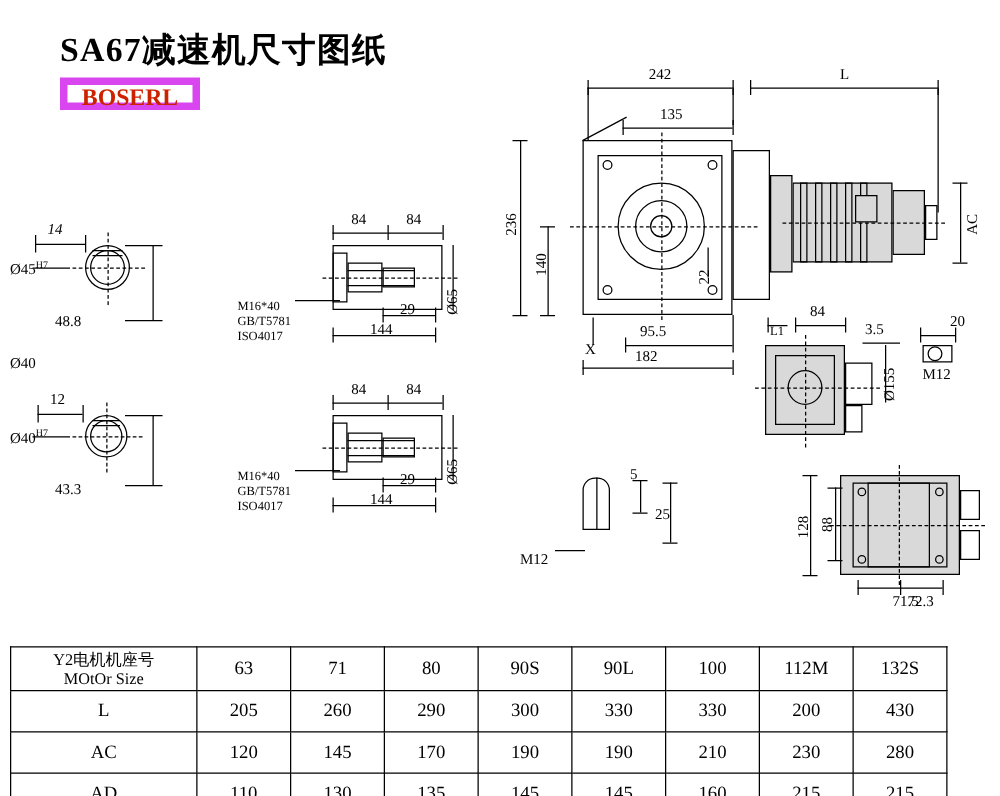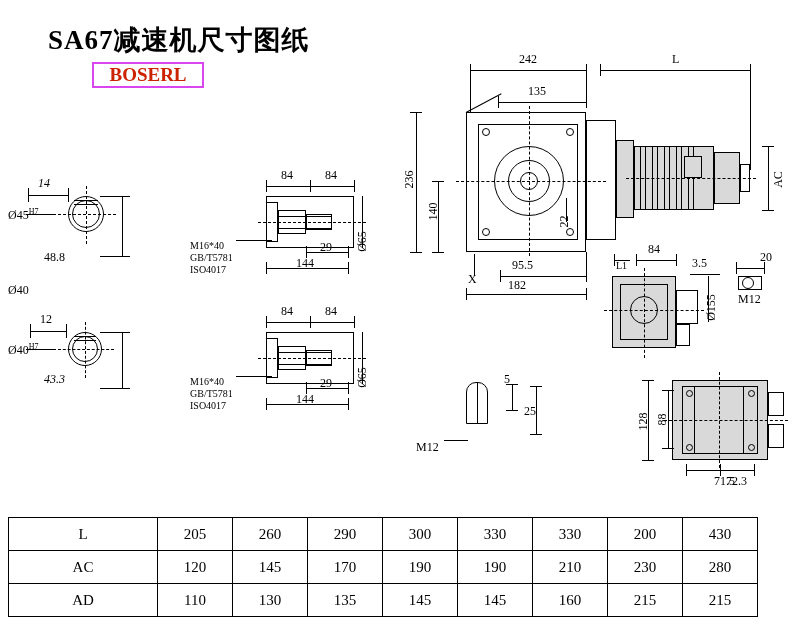--- a/index.html
+++ b/index.html
@@ -1,22 +1,22 @@
 <!DOCTYPE html>
 <html><head>
 <meta charset="utf-8">
 <style>
   html,body{margin:0;padding:0;background:#ffffff;}
   body{width:800px;height:637px;position:relative;overflow:hidden;
        font-family:"Liberation Serif",serif;color:#000;}
   .abs{position:absolute;}
   
   #title{left:48px;top:22px;font-size:27px;font-weight:bold;letter-spacing:1px;}
-  #logo{left:48px;top:62px;width:112px;height:26px;border:2px solid #d946ef;
-        box-sizing:border-box;margin-left:44px;}
+  #logo{left:48px;top:62px;width:112px;height:26px;border:6px solid #d946ef;
+        box-sizing:border-box;}
   #logo span{display:block;text-align:center;font-size:19px;line-height:22px;
         font-family:"Liberation Serif",serif;color:#cc2200;font-weight:bold;}
   
   .ln{position:absolute;background:#000;}
   .h{height:1px;}
   .v{width:1px;}
   .lbl{position:absolute;font-size:12px;font-family:"Liberation Serif",serif;
        white-space:nowrap;}
   .lbl.sm{font-size:10px;}
   .box{position:absolute;border:1px solid #000;box-sizing:border-box;}
@@ -81,21 +81,21 @@
 
   <div class="dash" style="left:58px;top:349px;width:56px;"></div>
   <div class="dashv" style="left:85px;top:322px;height:56px;"></div>
 
   <div class="ln h" style="left:26px;top:349px;width:30px;"></div>
   <div class="lbl" style="left:8px;top:342px;"><span>Ø40</span><sup style="font-size:8px;">H7</sup></div>
 
   <div class="ln v" style="left:122px;top:332px;height:56px;"></div>
   <div class="ln h" style="left:100px;top:332px;width:30px;"></div>
   <div class="ln h" style="left:100px;top:388px;width:30px;"></div>
-  <div class="lbl" style="left:44px;top:372px;font-style:italic;">43.3</div>
+  <div class="lbl" style="left:44px;top:384px;">43.3</div>
 </div>
 
 <div>
 
   <div class="ln h" style="left:266px;top:186px;width:44px;"></div>
   <div class="ln h" style="left:310px;top:186px;width:44px;"></div>
   <div class="ln v" style="left:266px;top:180px;height:12px;"></div>
   <div class="ln v" style="left:310px;top:180px;height:12px;"></div>
   <div class="ln v" style="left:354px;top:180px;height:12px;"></div>
   <div class="lbl" style="left:281px;top:168px;">84</div>
@@ -320,20 +320,31 @@
   <div class="ln h" style="left:720px;top:470px;width:34px;"></div>
   <div class="ln v" style="left:686px;top:464px;height:12px;"></div>
   <div class="ln v" style="left:720px;top:464px;height:12px;"></div>
   <div class="ln v" style="left:754px;top:464px;height:12px;"></div>
   <div class="lbl" style="left:714px;top:474px;">71.5</div>
   <div class="lbl" style="left:726px;top:474px;">72.3</div>
 </div>
 
 <table id="spec">
   <tbody id="spec-body">
+      <tr>
+        <td class="rowhdr hdr2">Y2电机机座号<br>MOtOr Size</td>
+        <td class="datacell">63</td>
+        <td class="datacell">71</td>
+        <td class="datacell">80</td>
+        <td class="datacell">90S</td>
+        <td class="datacell">90L</td>
+        <td class="datacell">100</td>
+        <td class="datacell">112M</td>
+        <td class="datacell">132S</td>
+      </tr>
       <tr>
         <td class="rowhdr">L</td>
         <td class="datacell">205</td>
         <td class="datacell">260</td>
         <td class="datacell">290</td>
         <td class="datacell">300</td>
         <td class="datacell">330</td>
         <td class="datacell">330</td>
         <td class="datacell">200</td>
         <td class="datacell">430</td>

